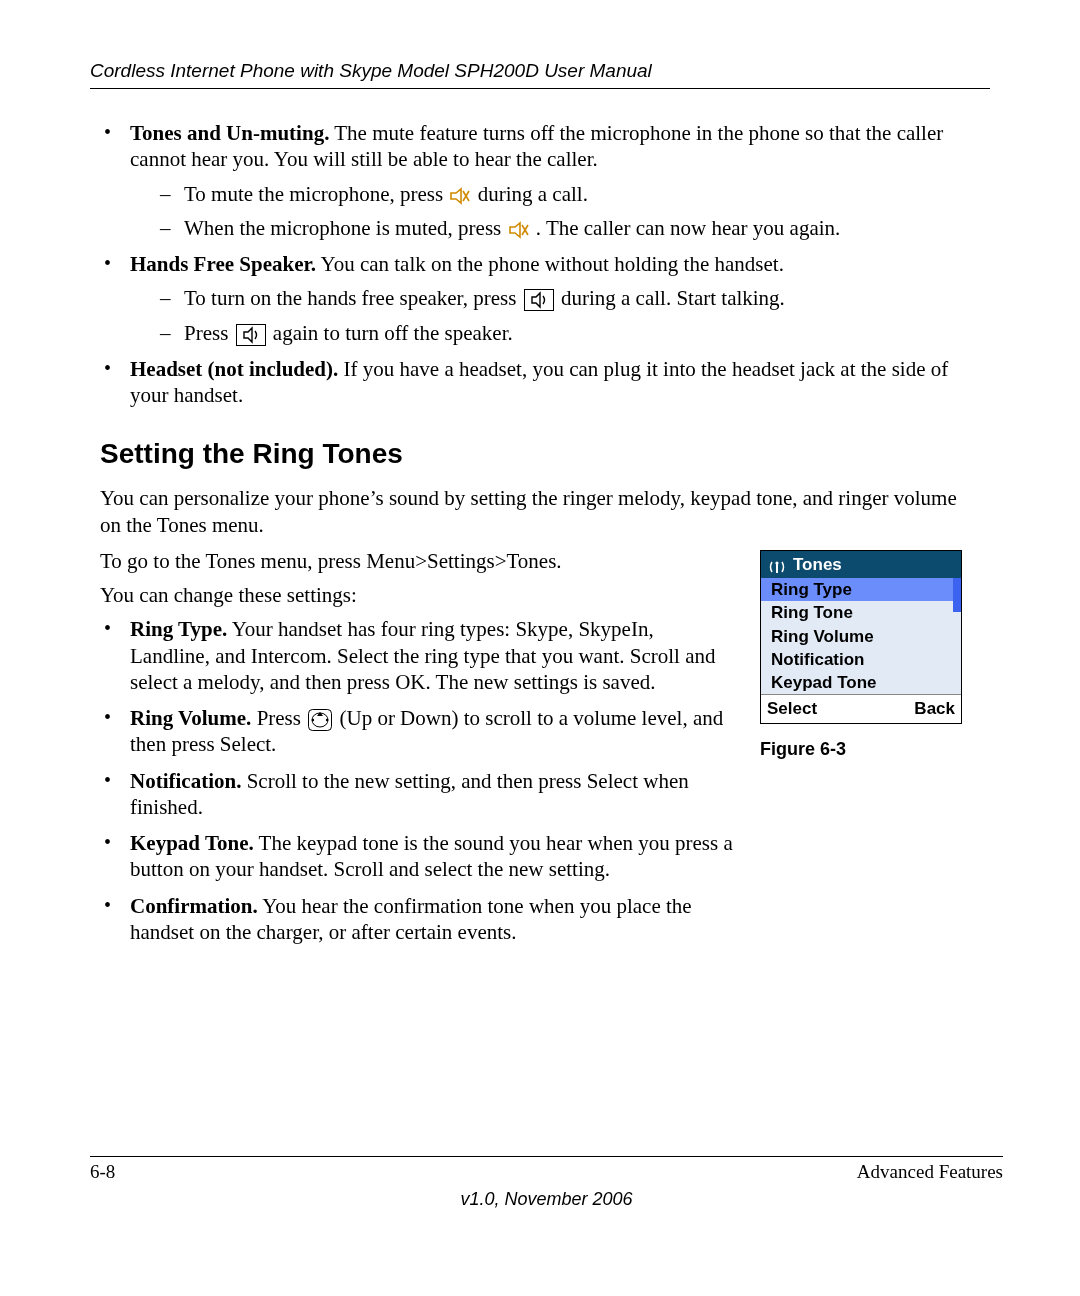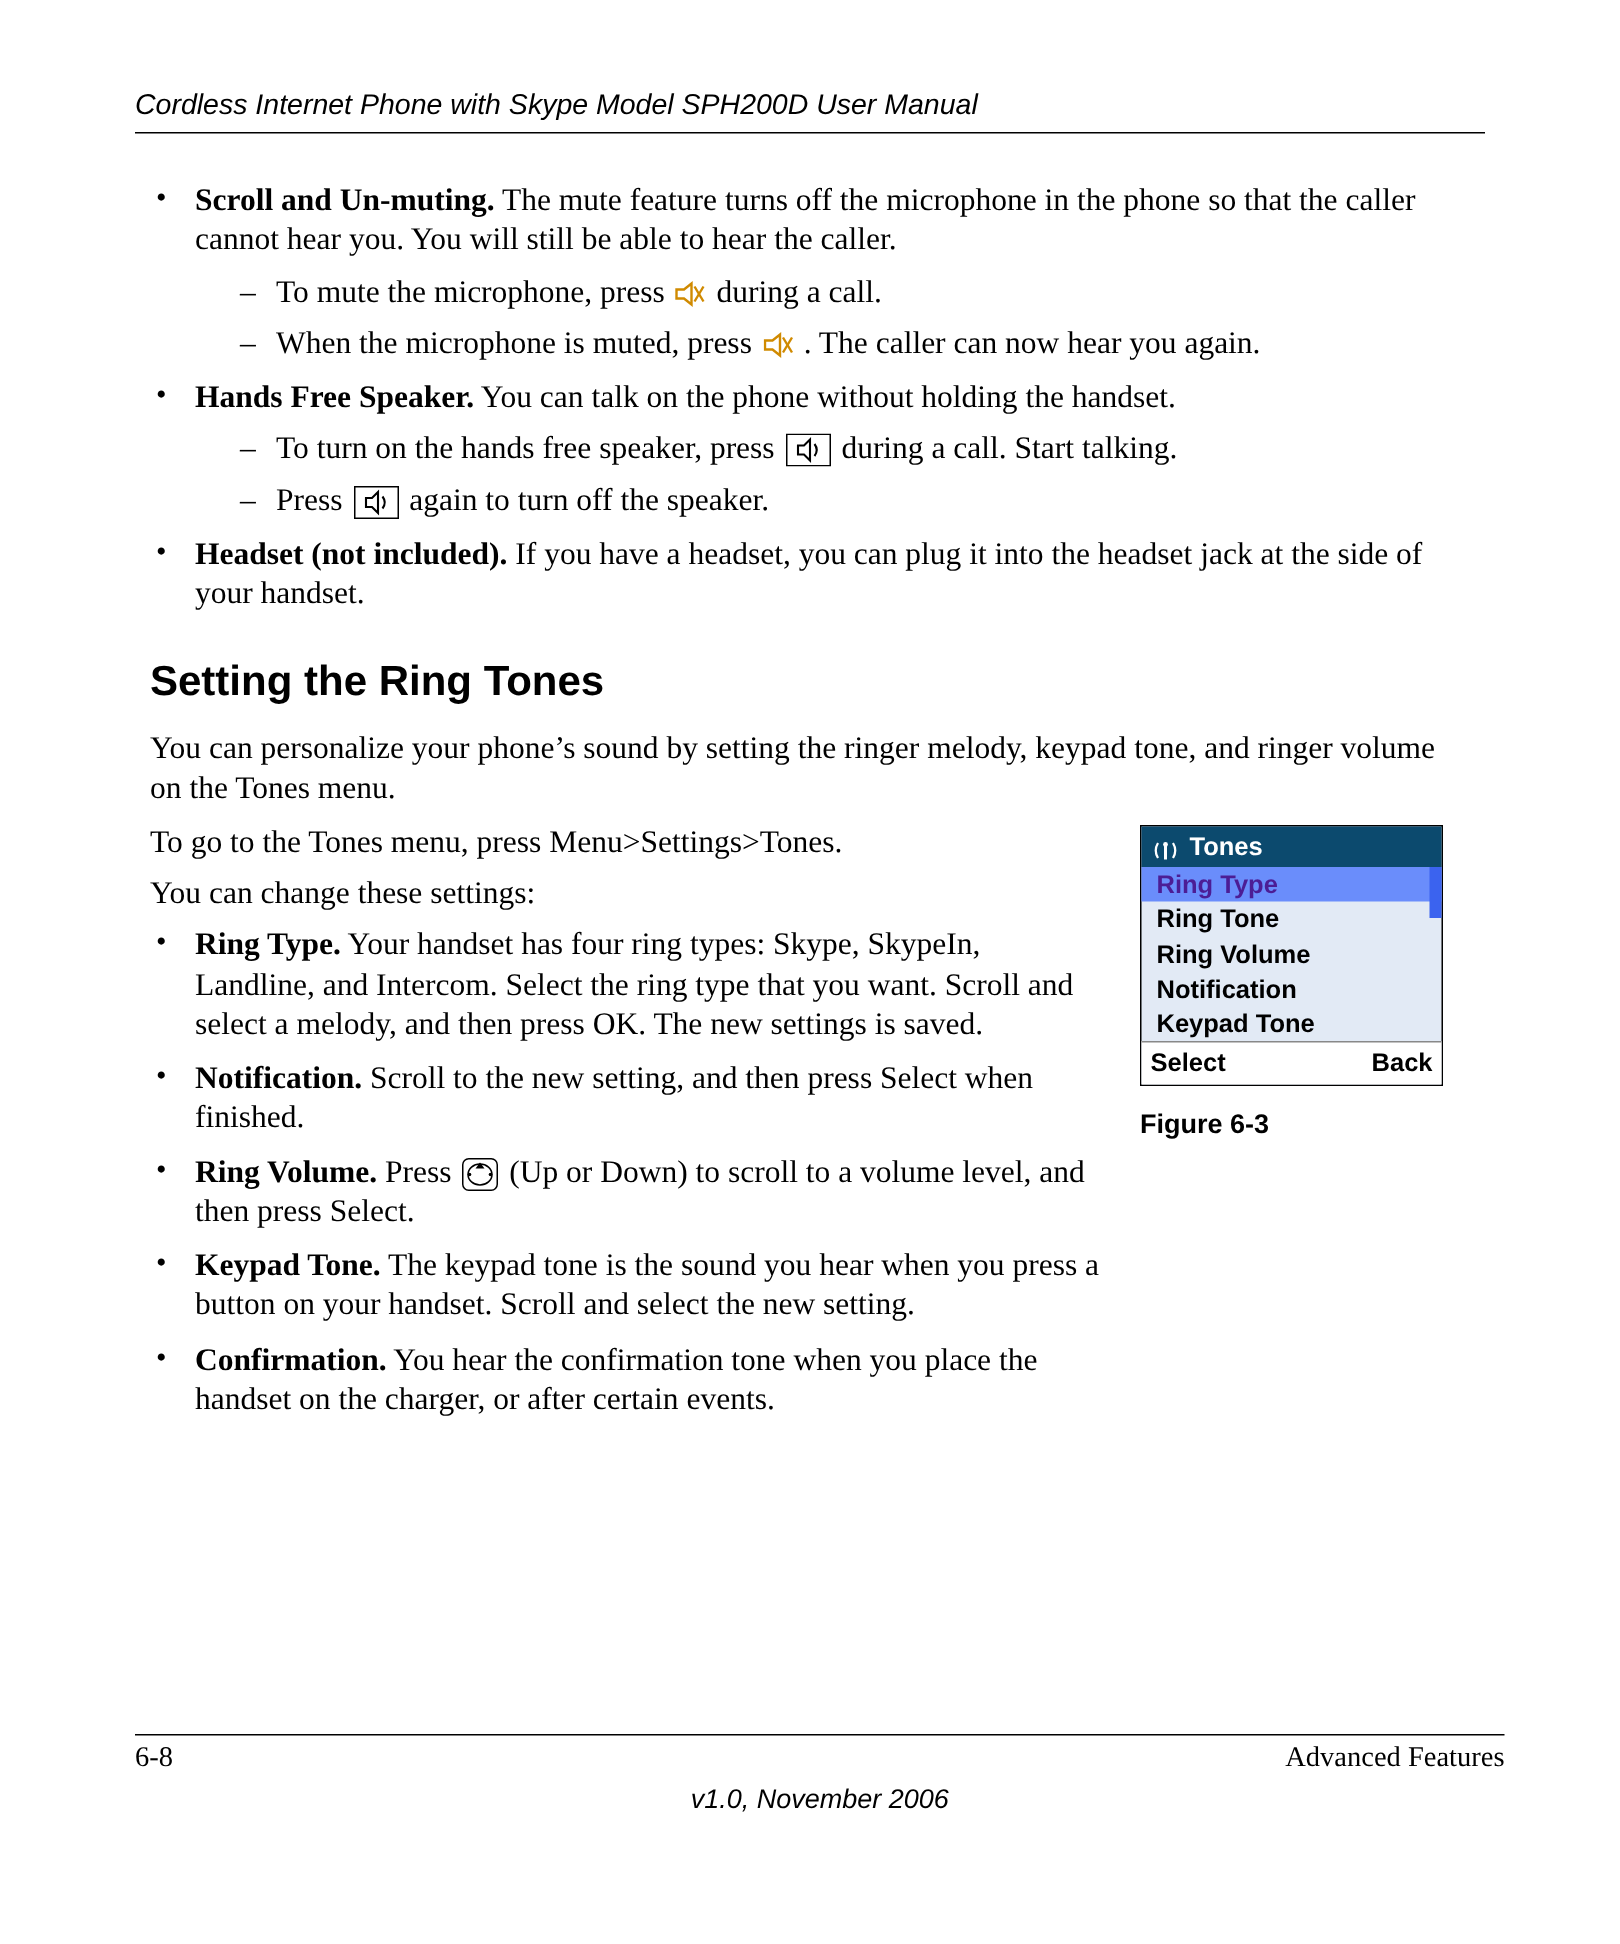--- a/index.html
+++ b/index.html
@@ -123,21 +123,21 @@
     font-weight: bold;
   }
   .pm-list { position: relative; }
   .pm-item {
     padding: 1px 8px 1px 10px;
     font-weight: bold;
     color: #000;
   }
   .pm-item.selected {
     background: #6a8dfb;
-    color: #4c1d95;
+    color: #000000;
   }
   .pm-scroll {
     position: absolute;
     top: 0;
     right: 0;
     width: 8px;
     height: 34px;
     background: #3b63ef;
   }
   .pm-softkeys {
@@ -161,21 +161,21 @@
 
 <div class="page">
   <div class="header-title">Cordless Internet Phone with Skype Model SPH200D User Manual</div>
   <hr class="rule">
 
   <div class="body-area">
 
     <ul class="bullets">
 
       <li>
-        <span class="bold">Scroll and Un-muting.</span><span> The mute feature turns off the microphone in the phone so that the caller cannot hear you. You will still be able to hear the caller.</span>
+        <span class="bold">Tones and Un-muting.</span><span> The mute feature turns off the microphone in the phone so that the caller cannot hear you. You will still be able to hear the caller.</span>
         <ul class="dashes">
           <li>
             <span class="line">To mute the microphone, press </span>
             <span class="icon">
               <svg width="20" height="18" viewBox="0 0 20 18">
                   <polygon points="1,6 6,6 11,2 11,16 6,12 1,12" fill="none" stroke="#d08a00" stroke-width="1.6"></polygon>
                   <line x1="13" y1="4" x2="19" y2="14" stroke="#d08a00" stroke-width="1.6"></line>
                   <line x1="19" y1="4" x2="13" y2="14" stroke="#d08a00" stroke-width="1.6"></line>
                 </svg>
             </span>
@@ -231,36 +231,36 @@
     <h2 class="section">Setting the Ring Tones</h2>
     <p style="margin:0 0 10px 0;">You can personalize your phone’s sound by setting the ringer melody, keypad tone, and ringer volume on the Tones menu.</p>
 
     <div class="two-col">
       <div class="left">
         <p style="margin:0 0 8px 0;">To go to the Tones menu, press Menu&gt;Settings&gt;Tones.</p>
         <p style="margin:0 0 8px 0;">You can change these settings:</p>
         <ul class="bullets">
           <li>
             <span class="bold">Ring Type.</span><span> Your handset has four ring types: Skype, SkypeIn, Landline, and Intercom. Select the ring type that you want. Scroll and select a melody, and then press OK. The new settings is saved.</span>
-          </li>
-          <li>
-            <span class="bold">Notification.</span><span> Scroll to the new setting, and then press Select when finished.</span>
           </li>
           <li>
             <span class="bold">Ring Volume.</span><span> Press </span>
             <span class="icon">
               <svg width="24" height="22" viewBox="0 0 24 22">
                   <rect x="0.5" y="0.5" width="23" height="21" rx="4" fill="#fff" stroke="#000"></rect>
                   <ellipse cx="12" cy="11" rx="8" ry="7" fill="none" stroke="#000"></ellipse>
                   <polygon points="12,3 9,7 15,7" fill="#000"></polygon>
                   <circle cx="5" cy="11" r="1.2" fill="#000"></circle>
                   <circle cx="19" cy="11" r="1.2" fill="#000"></circle>
                 </svg>
             </span>
             <span> (Up or Down) to scroll to a volume level, and then press Select.</span>
+          </li>
+          <li>
+            <span class="bold">Notification.</span><span> Scroll to the new setting, and then press Select when finished.</span>
           </li>
           <li>
             <span class="bold">Keypad Tone.</span><span> The keypad tone is the sound you hear when you press a button on your handset. Scroll and select the new setting.</span>
           </li>
           <li>
             <span class="bold">Confirmation.</span><span> You hear the confirmation tone when you place the handset on the charger, or after certain events.</span>
           </li>
         </ul>
       </div>
 

